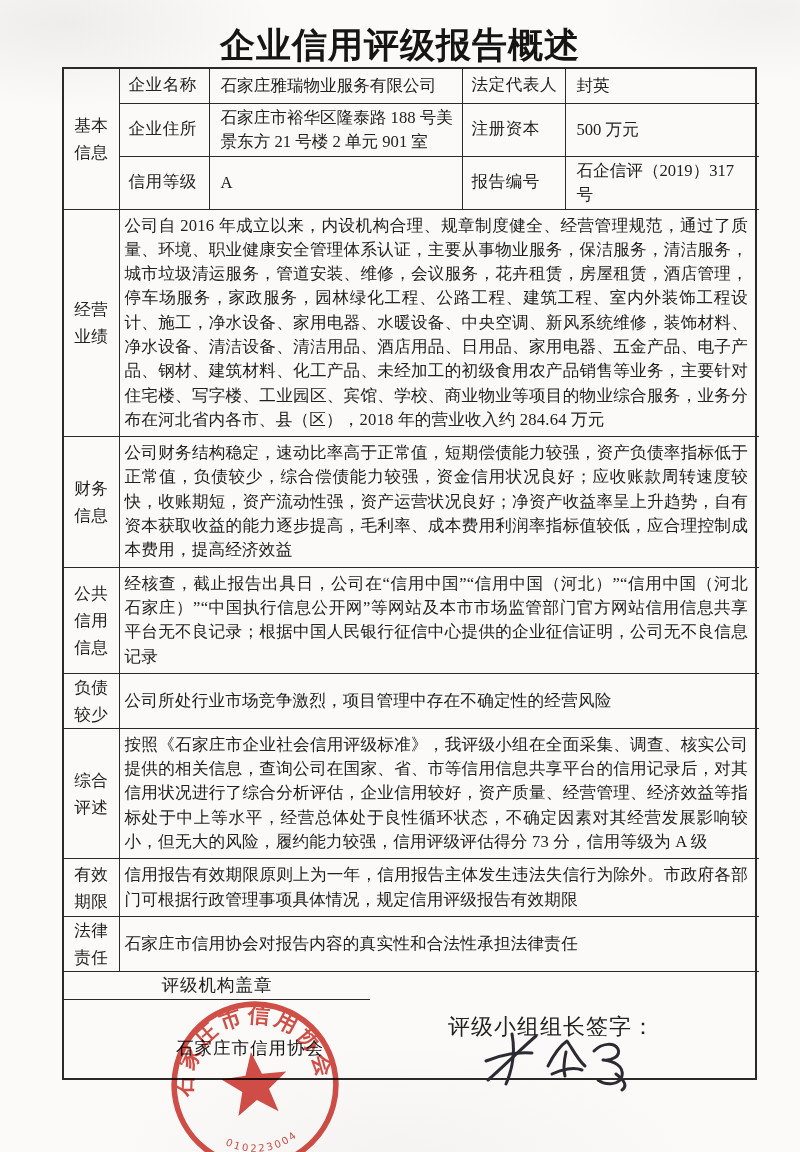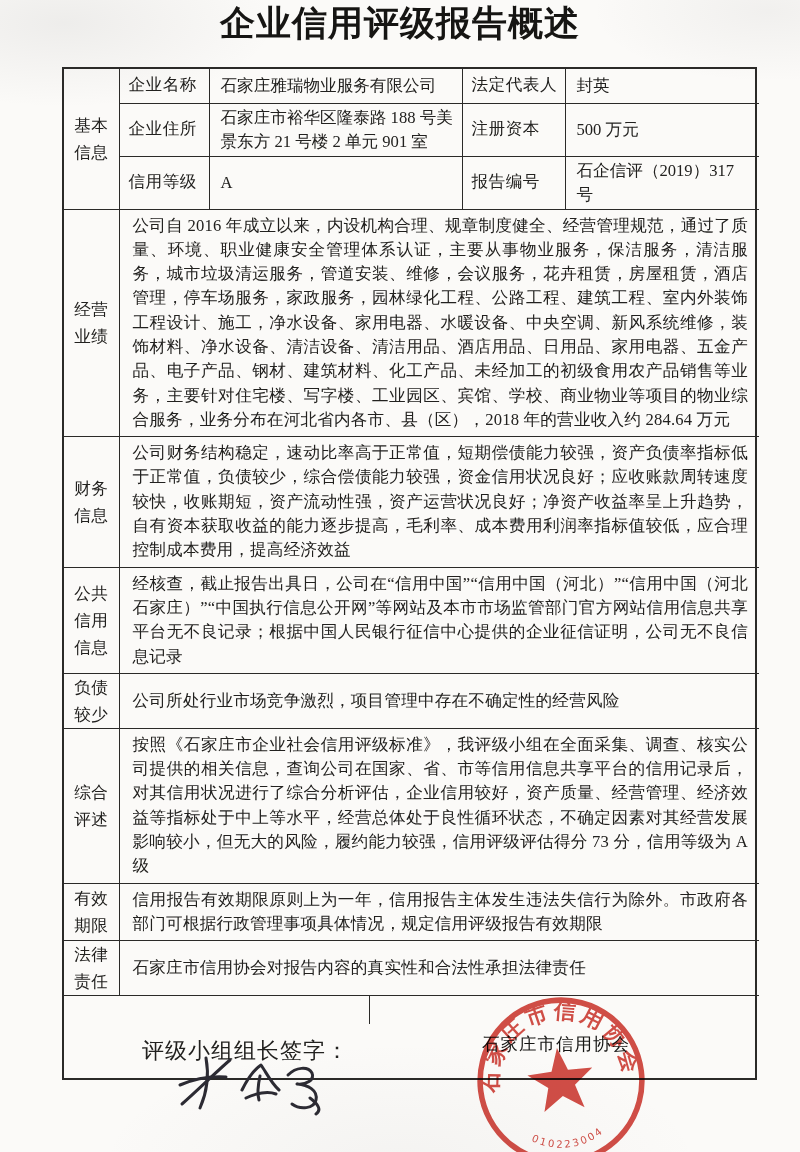--- a/index.html
+++ b/index.html
@@ -16,20 +16,21 @@
       radial-gradient(ellipse 300px 120px at 8% 2%, rgba(120,120,120,.10), transparent 70%),
       radial-gradient(ellipse 250px 100px at 96% 1%, rgba(120,120,120,.08), transparent 70%),
       radial-gradient(ellipse 400px 160px at 50% 101%, rgba(130,130,130,.06), transparent 75%),
       var(--paper);
     font-family:"Liberation Serif","DejaVu Serif",serif;
     color:var(--ink);
     overflow:hidden;
     position:relative;
   }
   .title{
+    margin-top:22px;
     text-align:center;
     font-size:35px;
     font-weight:700;
     letter-spacing:1px;
     color:#161513;
   }
   .doc{
     position:absolute;
     left:62px; top:67px;
     width:695px; height:1013px;
@@ -61,21 +62,21 @@
   td.fieldlabel{
     padding:1px 2px 2px 9px;
     font-size:17px;
     letter-spacing:.5px;
   }
   td.fieldvalue{
     padding:2px 6px 2px 11px;
     line-height:24px;
   }
   td.bodytext{
-    padding:4px 11px 4px 13px;
+    padding:4px 11px 4px 5px;
     text-align:justify;
     line-height:24.3px;
     font-size:16.4px;
     letter-spacing:.2px;
     margin-top:12px;
   }
   
   .signoff{
     display:grid;
     grid-template-columns:306px 385.6px;
@@ -166,20 +167,21 @@
       <td class="bodytext" colspan="4">信用报告有效期限原则上为一年，信用报告主体发生违法失信行为除外。市政府各部门可根据行政管理事项具体情况，规定信用评级报告有效期限</td>
     </tr>
     <tr style="height:47px">
       <td class="seclabel">法律责任</td>
       <td class="bodytext" colspan="4">石家庄市信用协会对报告内容的真实性和合法性承担法律责任</td>
     </tr>
   </tbody>
     </table>
 
   <div class="signoff">
+    <div class="cell hcell">评级机构盖章</div>
 
     <div class="cell c-left">
       <div class="sign-label">评级小组组长签字：</div>
       <svg class="sign-svg" width="150" height="64" viewBox="0 0 150 64" fill="none" stroke="#2c2b33" stroke-width="3" stroke-linecap="round" stroke-linejoin="round">
         <path d="M6 52 C22 38 40 20 54 8"></path>
         <path d="M4 33 C18 27 36 24 50 25"></path>
         <path d="M30 6 C33 22 31 40 24 56"></path>
         <path d="M66 38 C72 26 79 17 85 13 C90 20 95 31 103 38"></path>
         <path d="M84 24 C82 33 81 41 83 48"></path>
         <path d="M70 46 C80 41 92 39 100 42"></path>

